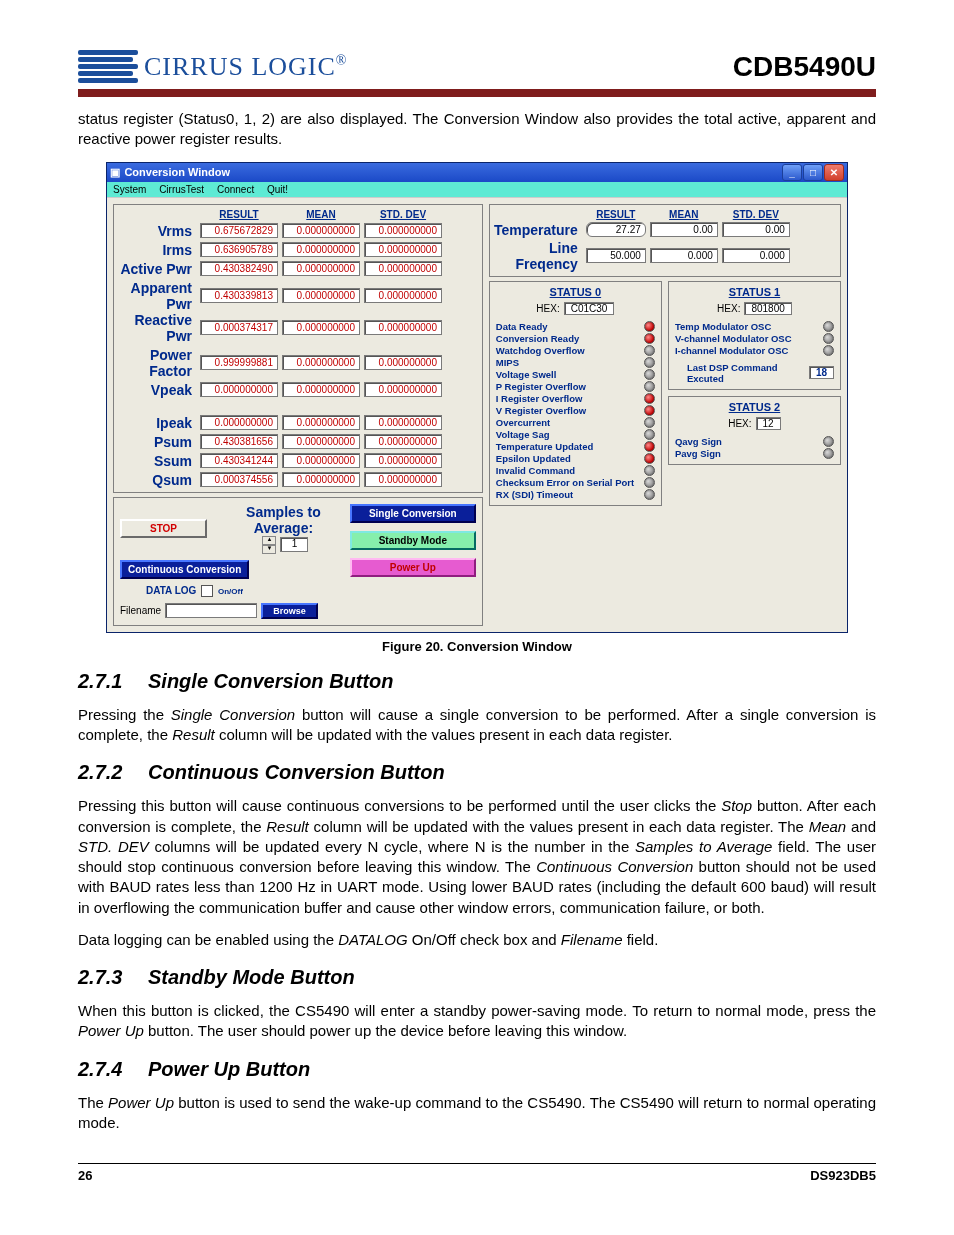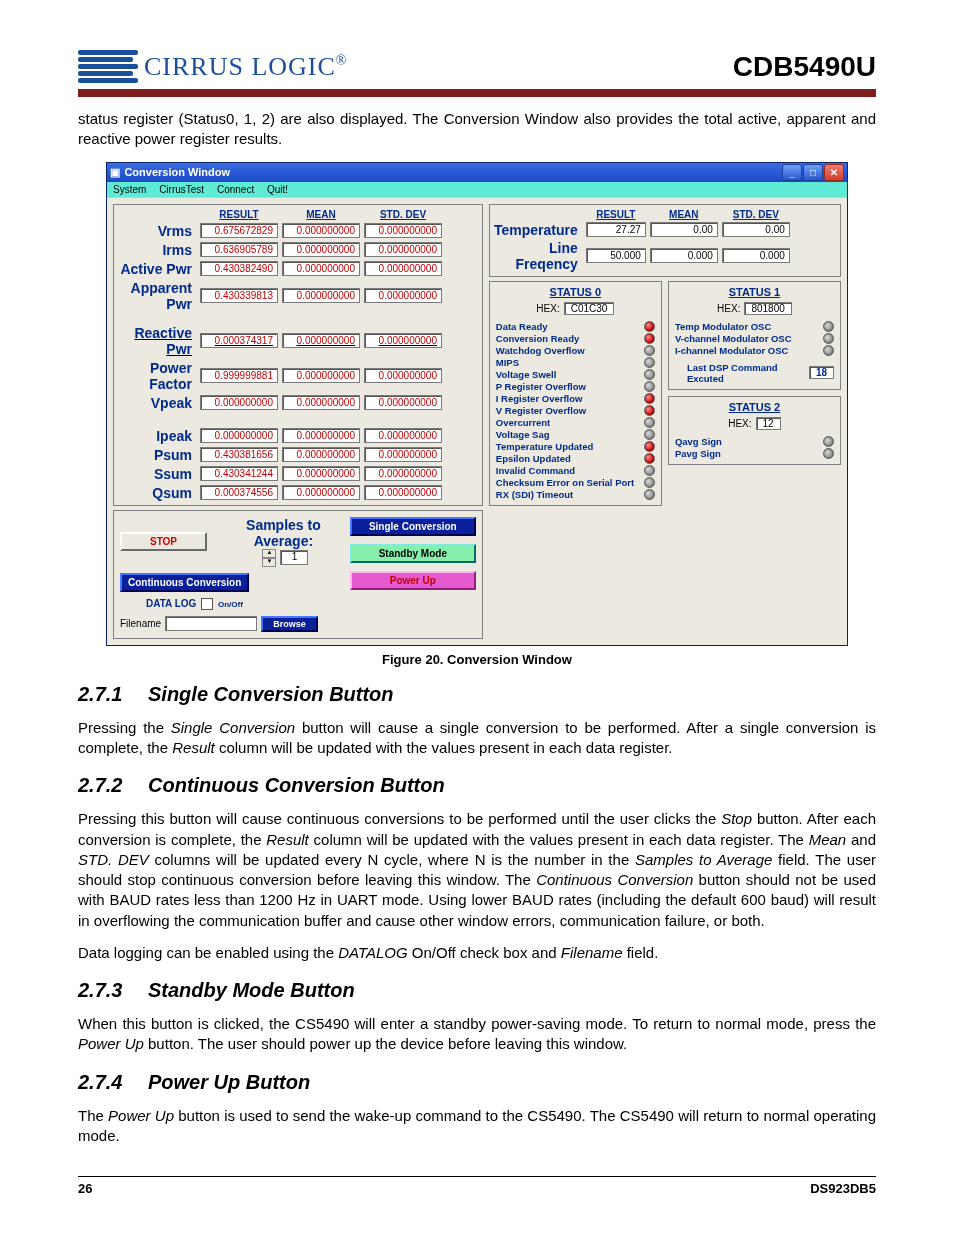--- a/index.html
+++ b/index.html
@@ -283,21 +283,21 @@
                 <div class="vcell">0.430382490</div>
                 <div class="vcell">0.000000000</div>
                 <div class="vcell">0.000000000</div>
               </div>
               <div class="data-row" style="margin-top: 3px;">
                 <div class="lbl">Apparent Pwr</div>
                 <div class="vcell">0.430339813</div>
                 <div class="vcell">0.000000000</div>
                 <div class="vcell">0.000000000</div>
               </div>
-              <div class="data-row" style="margin-top: 13px; text-decoration: underline;">
+              <div class="data-row" style="margin-top: 0;">
                 <div class="lbl">Reactive Pwr</div>
                 <div class="vcell">0.000374317</div>
                 <div class="vcell">0.000000000</div>
                 <div class="vcell">0.000000000</div>
               </div>
               <div class="data-row" style="margin-top: 3px;">
                 <div class="lbl">Power Factor</div>
                 <div class="vcell">0.999999881</div>
                 <div class="vcell">0.000000000</div>
                 <div class="vcell">0.000000000</div>
@@ -373,21 +373,21 @@
       <div class="right-panel">
         <div class="panel">
           <div class="r-head">
             <div></div>
             <div class="hcell">RESULT</div>
             <div class="hcell">MEAN</div>
             <div class="hcell">STD. DEV</div>
           </div>
           <div class="r-row">
             <div class="lbl">Temperature</div>
-            <div class="vcell" style="color:#000;">27.27</div>
+            <div class="vcell" style="color:#000;border-radius:6px;">27.27</div>
             <div class="vcell" style="color:#000;">0.00</div>
             <div class="vcell" style="color:#000;">0.00</div>
           </div>
           <div class="r-row">
             <div class="lbl">Line Freqency</div>
             <div class="vcell" style="color:#000;">50.000</div>
             <div class="vcell" style="color:#000;">0.000</div>
             <div class="vcell" style="color:#000;">0.000</div>
           </div>
         </div>

